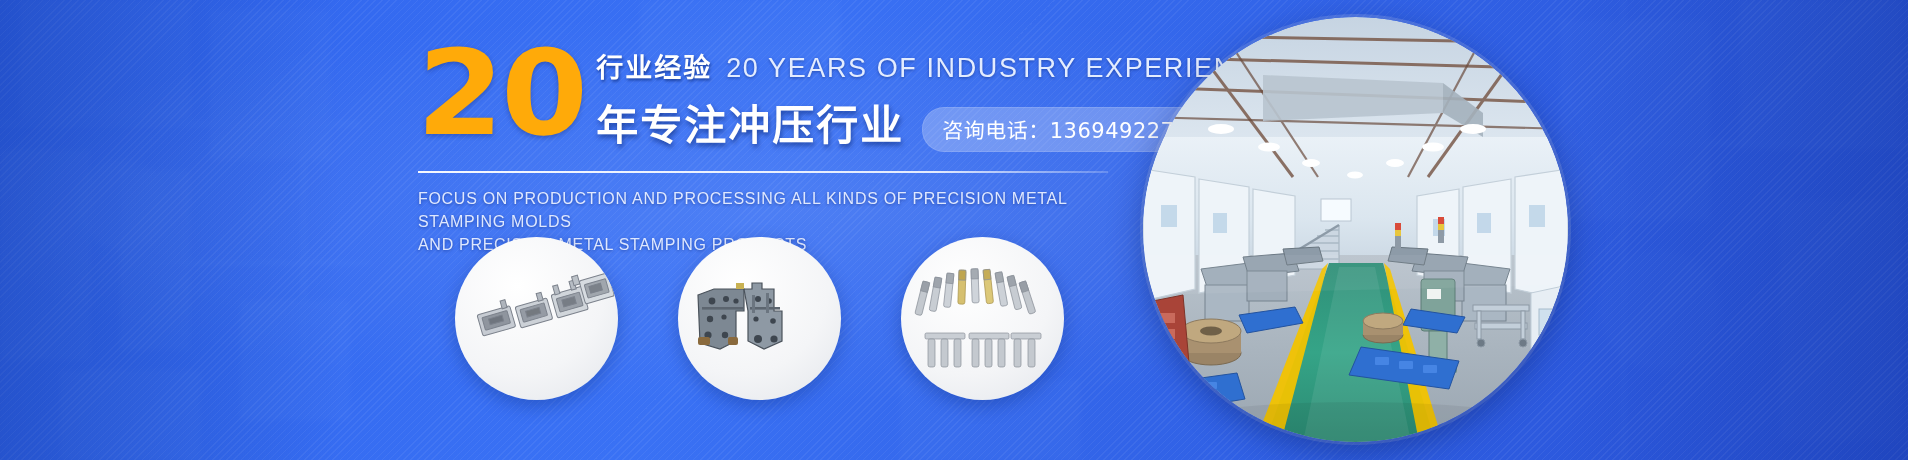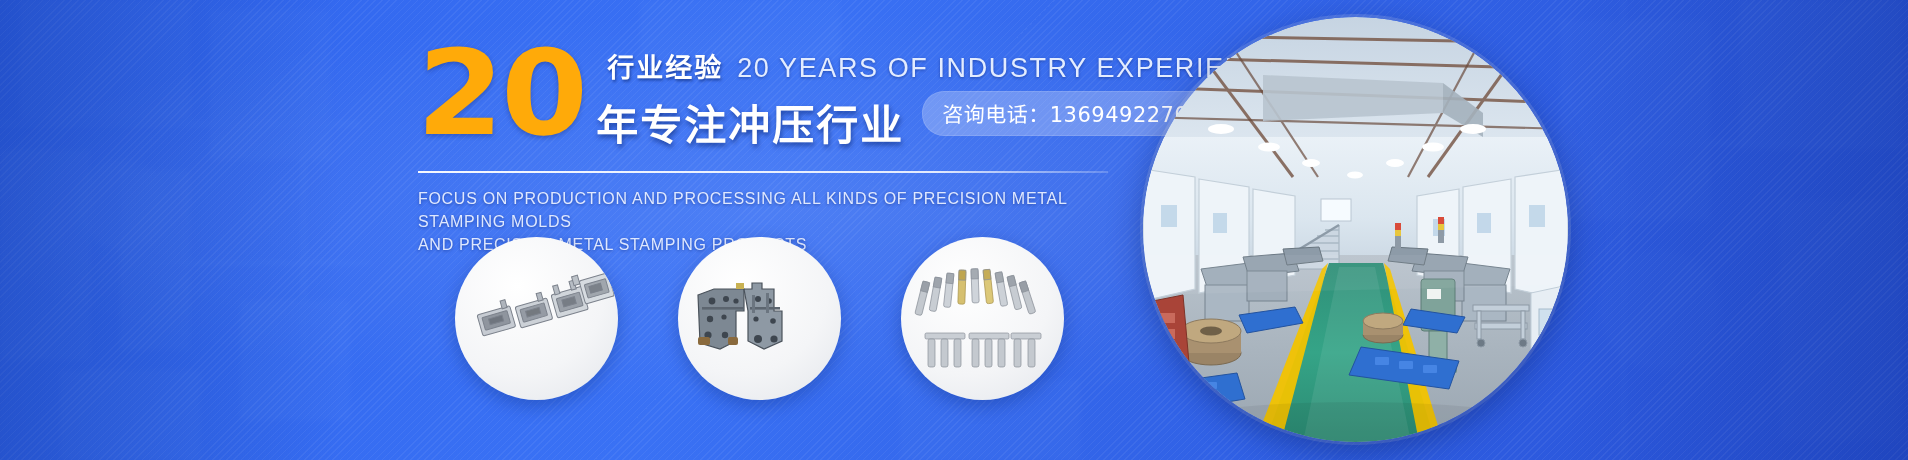--- a/index.html
+++ b/index.html
@@ -42,29 +42,28 @@
     transform:scaleX(1.06) skewX(-1deg); transform-origin:left top;
     text-shadow:0 2px 5px rgba(0,20,80,.30);
   }
   .headtxt{ margin-left:20px; padding-top:4px; }
 
   .line1{ display:flex; align-items:baseline; white-space:nowrap; }
   .cn-sm{
     font-size:27px; font-weight:900; color:#ffffff; letter-spacing:2px;
     font-family:"DejaVu Sans","Liberation Sans",sans-serif;
     text-shadow:1px 2px 3px rgba(0,25,95,.55);
-    margin-left:11px;
   }
   .en-sm{
     font-size:27px; color:#e3ecff; letter-spacing:1.6px; margin-left:14px;
     font-weight:400; font-family:"Liberation Sans",sans-serif;
     text-shadow:0 1px 3px rgba(0,25,95,.45);
   }
 
-  .line2{ display:flex; align-items:flex-start; margin-top:6px; white-space:nowrap; }
+  .line2{ display:flex; align-items:flex-end; margin-top:6px; white-space:nowrap; }
   .cn-lg{
     font-size:42px; font-weight:900; color:#ffffff; letter-spacing:2px;
     font-family:"DejaVu Sans","Liberation Sans",sans-serif;
     text-shadow:1px 3px 5px rgba(0,25,95,.55);
   }
   .pill{
     margin-left:18px; padding:7px 20px 8px; border-radius:22px;
     background:rgba(255,255,255,.26);
     font-size:21px; color:#ffffff; letter-spacing:.5px;
     font-family:"DejaVu Sans","Liberation Sans",sans-serif;

